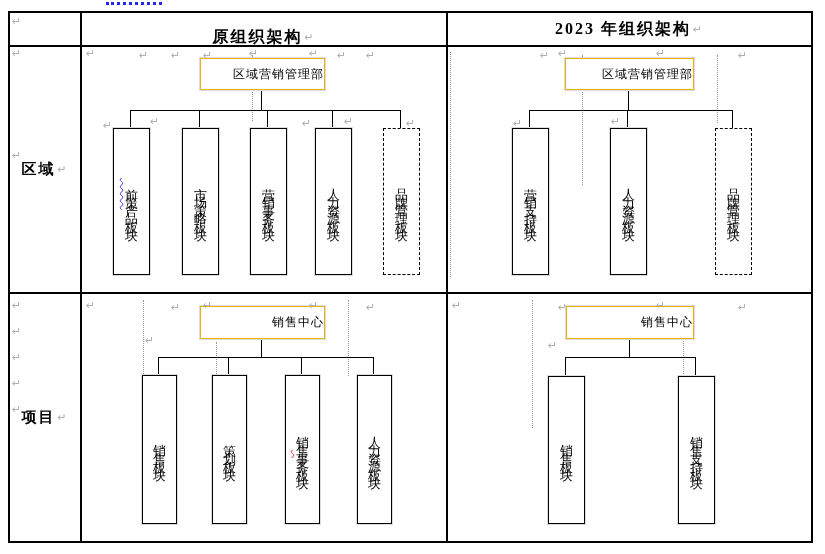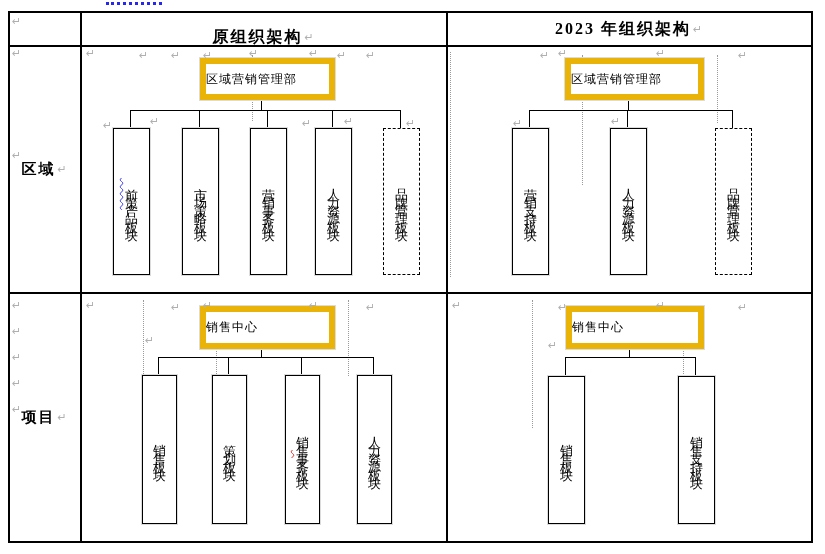--- a/index.html
+++ b/index.html
@@ -4,22 +4,22 @@
 <style>
   html,body{margin:0;padding:0;background:#fff;}
   .page{position:relative;width:825px;height:554px;background:#ffffff;overflow:hidden;
         font-family:"Liberation Sans","DejaVu Sans",sans-serif;color:#000;}
   .tline{position:absolute;background:#000;}
   .top-underline{position:absolute;left:106px;top:0;width:56px;height:2px;border-bottom:3px dotted #2626ee;}
   .cell{position:absolute;display:flex;align-items:center;justify-content:center;}
   .hdr{font-family:"Liberation Serif","DejaVu Serif",serif;font-weight:bold;font-size:16px;letter-spacing:2px;}
   .rowlab{font-family:"Liberation Serif","DejaVu Serif",serif;font-weight:bold;font-size:15px;letter-spacing:2px;}
   .cline{position:absolute;background:#000;}
-  .rootbox{position:absolute;border:6px solid #eab308;background:#fff;box-shadow:0 0 0 1px #dcdcdc;
-           display:flex;align-items:center;justify-content:flex-start;font-size:12px;letter-spacing:1px;}
+  .rootbox{position:absolute;border:1px solid #eab308;background:#fff;box-shadow:0 0 0 1px #dcdcdc;
+           display:flex;align-items:center;justify-content:flex-end;font-size:12px;letter-spacing:1px;}
   .vbox{position:absolute;border:1px solid #000;background:#fff;box-shadow:0 0 0 1px #dcdcdc;
         display:flex;align-items:center;justify-content:center;}
   .vbox.dashed{border:1px dashed #000;box-shadow:none;}
   .vtext{writing-mode:vertical-lr;text-orientation:upright;font-size:13px;line-height:1;letter-spacing:8px;}
   .wavy-blue{text-decoration:underline;text-decoration-style:wavy;text-decoration-color:#3b3bf0;text-decoration-thickness:1px;}
   .wavy-red{text-decoration:underline;text-decoration-style:wavy;text-decoration-color:#e03030;text-decoration-thickness:1px;}
   .pilcrow{position:absolute;color:#b0b0b0;font-size:11px;line-height:1;font-family:"DejaVu Sans",sans-serif;}
   .pilcrow-inline{color:#b0b0b0;font-size:11px;margin-left:2px;font-weight:normal;font-family:"DejaVu Sans",sans-serif;}
   .vguide{position:absolute;width:0;border-left:1px dotted #9a9a9a;}
 </style>

